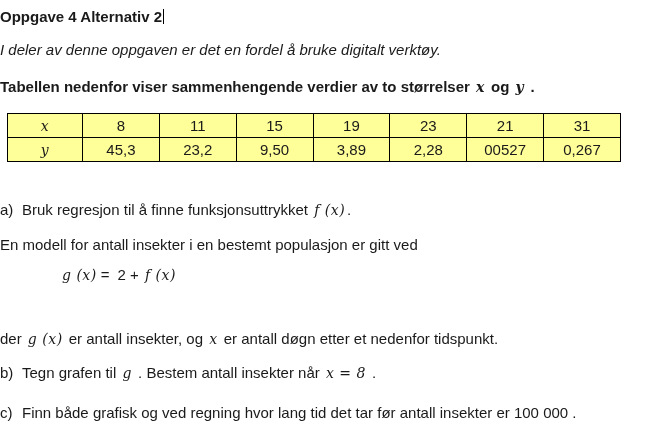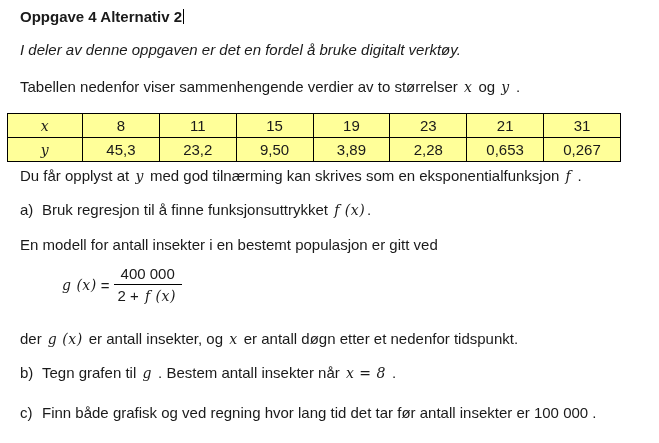--- a/index.html
+++ b/index.html
@@ -5,29 +5,29 @@
   * { margin: 0; padding: 0; box-sizing: border-box; }
   html, body {
     width: 659px; height: 443px;
     background: #ffffff;
     overflow: hidden;
     font-family: "Liberation Sans", sans-serif;
     font-size: 15px;
     color: #1a1a1a;
   }
   .page { position: relative; width: 659px; height: 443px; background:#ffffff; }
-  .line { position: absolute; left: 20px; white-space: nowrap; line-height: 18px; }
+  .line { position: absolute; left: 0; white-space: nowrap; line-height: 18px; }
 
   .title { top: 8px; font-weight: bold; }
   .caret {
     display: inline-block; width: 1px; height: 15px;
     background: #000; vertical-align: -2px; margin-left: 1px;
   }
   .intro { top: 41px; font-style: italic; }
-  .caption { top: 78px; }
+  .caption { top: 78px; font-weight: bold; }
   .note { top: 167px; }
   .model-intro { top: 236px; }
   .where { top: 330px; }
 
   .math {
     font-family: "DejaVu Serif", serif;
     font-style: italic;
     font-size: 14px;
     margin: 0 2px;
     letter-spacing: 0.5px;
@@ -92,40 +92,38 @@
       <td>21</td>
       <td>31</td>
     </tr>
     <tr>
       <td class="hdr-col"><span class="math">y</span></td>
       <td>45,3</td>
       <td>23,2</td>
       <td>9,50</td>
       <td>3,89</td>
       <td>2,28</td>
-      <td>0,653</td>
+      <td>00527</td>
       <td>0,267</td>
     </tr>
   </tbody>
     </table>
 
-  <div class="line note"><span>Du får opplyst at </span><span class="math">y</span><span> med god tilnærming kan skrives som en eksponentialfunksjon </span><span class="math">f</span><span> .</span></div>
 
   <div class="line task task-a">
       <span class="task-label">a)</span>
       <span><span>Bruk regresjon til å finne funksjonsuttrykket </span><span class="math">f (x)</span><span>.</span></span>
     </div>
 
   <div class="line model-intro"><span>En modell for antall insekter i en bestemt populasjon er gitt ved</span></div>
 
   <div class="formula">
     <span class="math">g (x)</span>
     <span class="eq">=</span>
     <span class="frac">
-      <span class="num">400 000</span>
       <span class="den"><span>2 + </span><span class="math">f (x)</span></span>
     </span>
   </div>
 
   <div class="line where"><span>der </span><span class="math">g (x)</span><span> er antall insekter, og </span><span class="math">x</span><span> er antall døgn etter et nedenfor tidspunkt.</span></div>
 
   <div class="line task task-b">
       <span class="task-label">b)</span>
       <span><span>Tegn grafen til </span><span class="math">g</span><span> . Bestem antall insekter når </span><span class="math">x = 8</span><span> .</span></span>
     </div>

